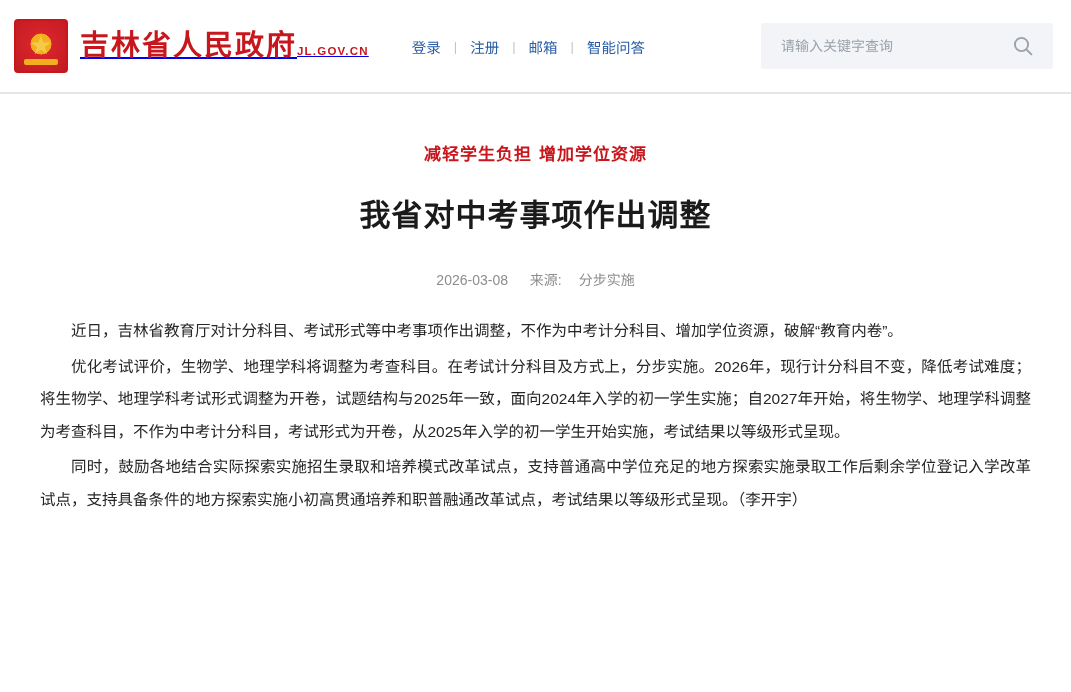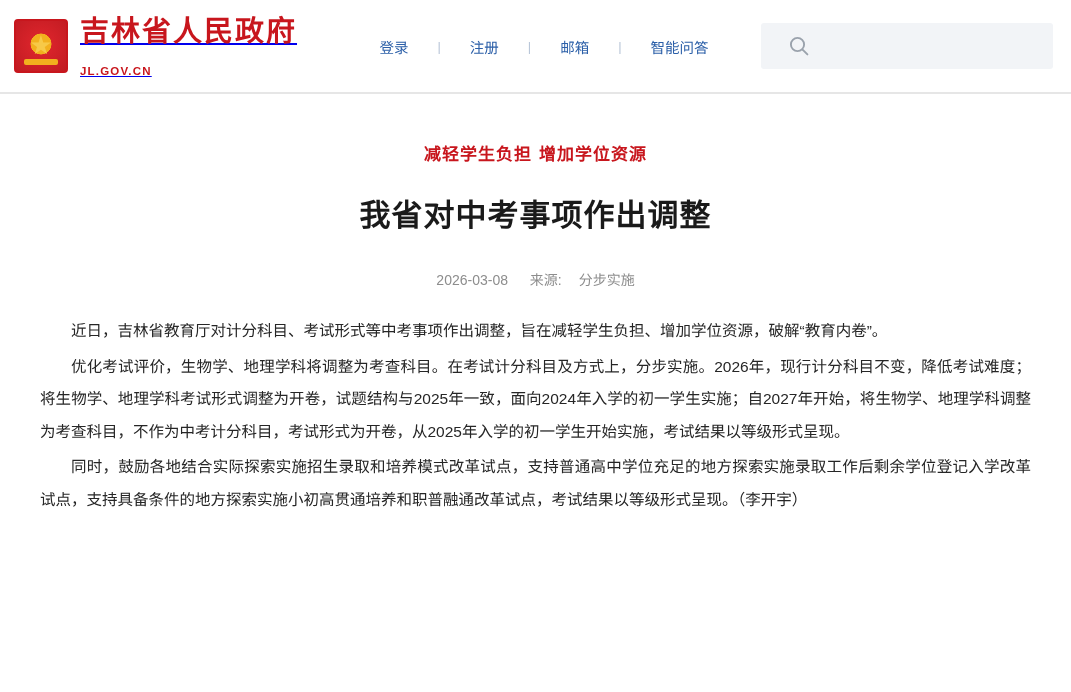--- a/index.html
+++ b/index.html
@@ -46,43 +46,42 @@
     line-height: 1;
   }
   .emblem::after {
     content: "";
     position: absolute;
     left: 8px; right: 8px; bottom: 6px;
     height: 6px;
     border-radius: 2px;
     background: #f2b01e;
   }
-  .brand-text { display: flex; flex-direction: column; justify-content: space-between; }
+  .brand-text { display: flex; justify-content: space-between; }
   .brand-name {
     font-family: "DejaVu Sans", "Liberation Sans", sans-serif;
     font-size: 29px;
     font-weight: bold;
     color: #c8161d;
     letter-spacing: 2px;
     line-height: 1.15;
   }
   .brand-domain {
     font-size: 11.5px;
     color: #c8161d;
     letter-spacing: 1.2px;
     margin-top: 16px;
     font-weight: bold;
   }
 
   .header-nav {
     flex: 1 1 auto;
     display: flex;
     align-items: center;
-    justify-content: center;
-    gap: 16px;
+    gap: 0;
     font-size: 14.5px;
     color: #2b5fa8;
     margin-left: 30px;
   }
   .header-nav a {
     color: #2b5fa8;
     text-decoration: none;
     padding: 0 13px;
     white-space: nowrap;
   }
@@ -179,20 +178,21 @@
       <a href="#">登录</a>
       <span class="nav-divider">|</span>
       <a href="#">注册</a>
       <span class="nav-divider">|</span>
       <a href="#">邮箱</a>
       <span class="nav-divider">|</span>
       <a href="#">智能问答</a>
     </nav>
 
     <div class="search-box">
+      <input class="search-input" type="text" placeholder="请输入关键字查询" style="">
       <button class="search-btn">
         <svg width="24" height="24" viewBox="0 0 24 24" fill="none" stroke="#9aa2ac" stroke-width="1.9" stroke-linecap="round">
           <circle cx="10.5" cy="10.5" r="6.6"></circle>
           <line x1="15.6" y1="15.6" x2="20.4" y2="20.4"></line>
         </svg>
       </button>
     </div>
   </div>
   <div class="header-sep"></div>
 
@@ -200,19 +200,19 @@
     <div class="subtitle">减轻学生负担 增加学位资源</div>
     <h1 class="title">我省对中考事项作出调整</h1>
 
     <div class="meta">
       <span>2026-03-08</span>
       <span class="source-label">来源:</span>
       <span>分步实施</span>
     </div>
 
     <div class="body-text">
-      <p>近日，吉林省教育厅对计分科目、考试形式等中考事项作出调整，旨在减轻学生负担、增加学位资源，破解“教育内卷”。</p>
+      <p>近日，吉林省教育厅对计分科目、考试形式等中考事项作出调整，不作为中考计分科目、增加学位资源，破解“教育内卷”。</p>
       <p>优化考试评价，生物学、地理学科将调整为考查科目。在考试计分科目及方式上，分步实施。2026年，现行计分科目不变，降低考试难度；将生物学、地理学科考试形式调整为开卷，试题结构与2025年一致，面向2024年入学的初一学生实施；自2027年开始，将生物学、地理学科调整为考查科目，不作为中考计分科目，考试形式为开卷，从2025年入学的初一学生开始实施，考试结果以等级形式呈现。</p>
       <p>同时，鼓励各地结合实际探索实施招生录取和培养模式改革试点，支持普通高中学位充足的地方探索实施录取工作后剩余学位登记入学改革试点，支持具备条件的地方探索实施小初高贯通培养和职普融通改革试点，考试结果以等级形式呈现。（李开宇）</p>
     </div>
   </div>
 
 </div>
 
 </body></html>

